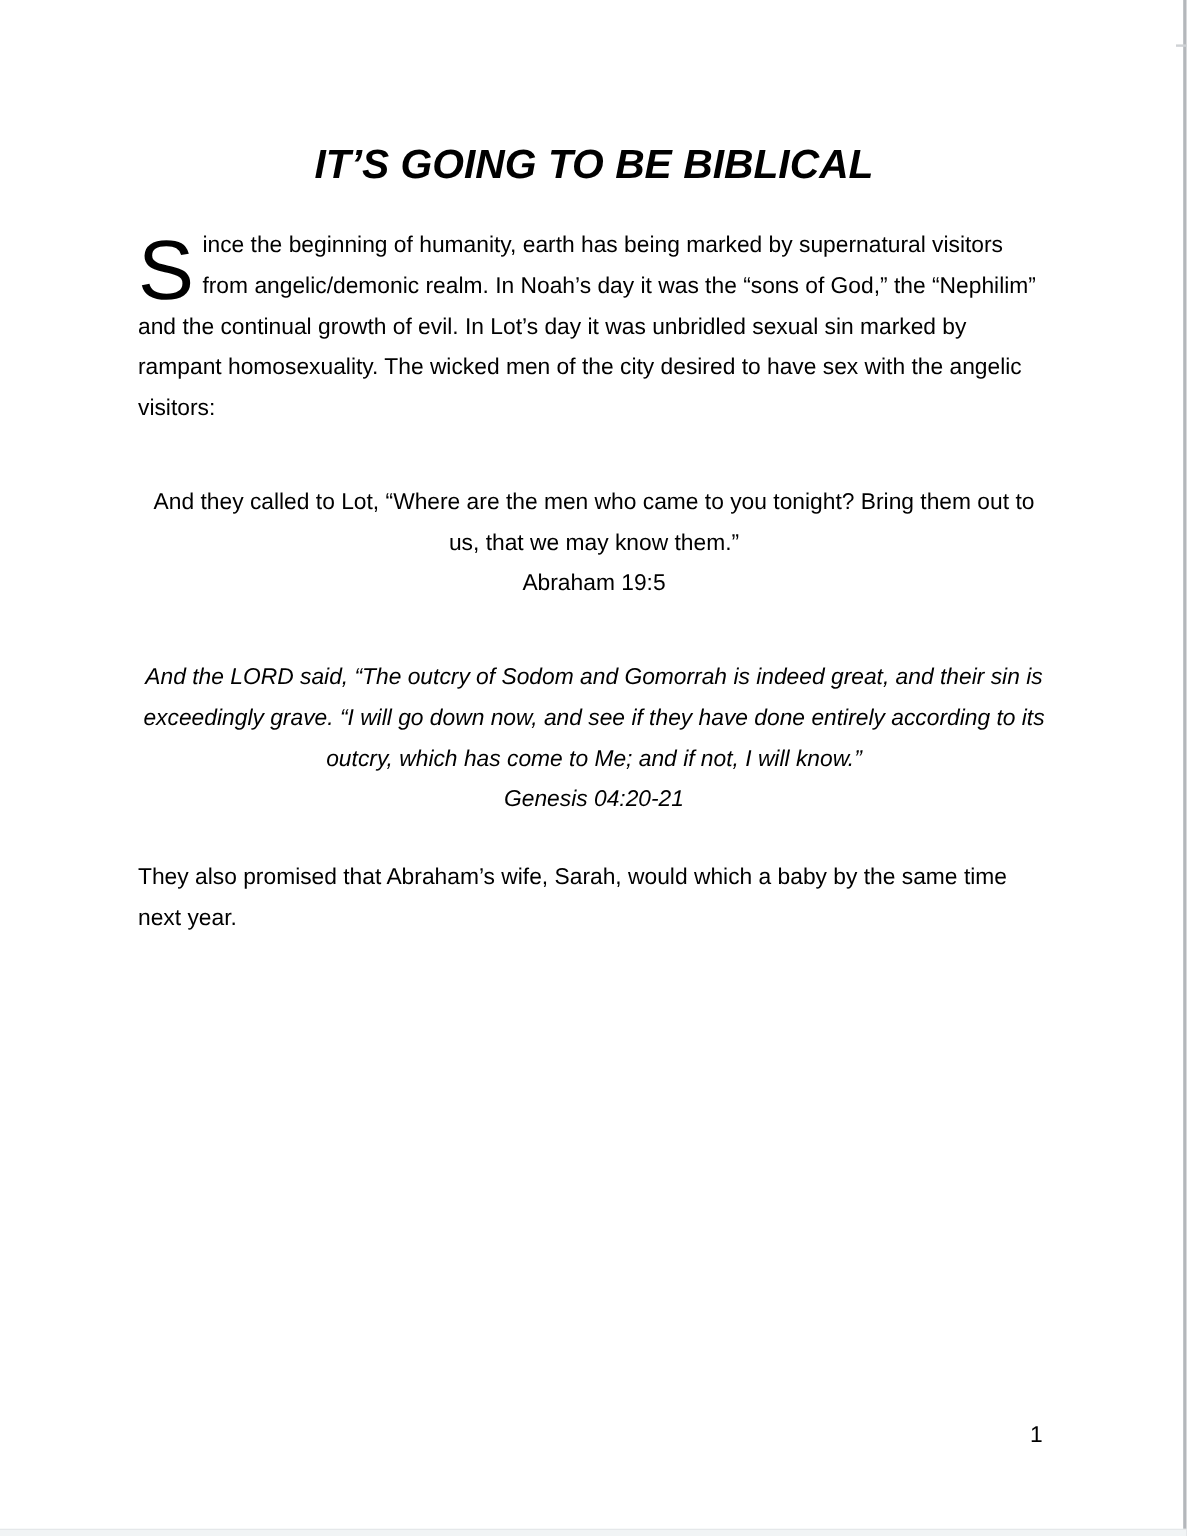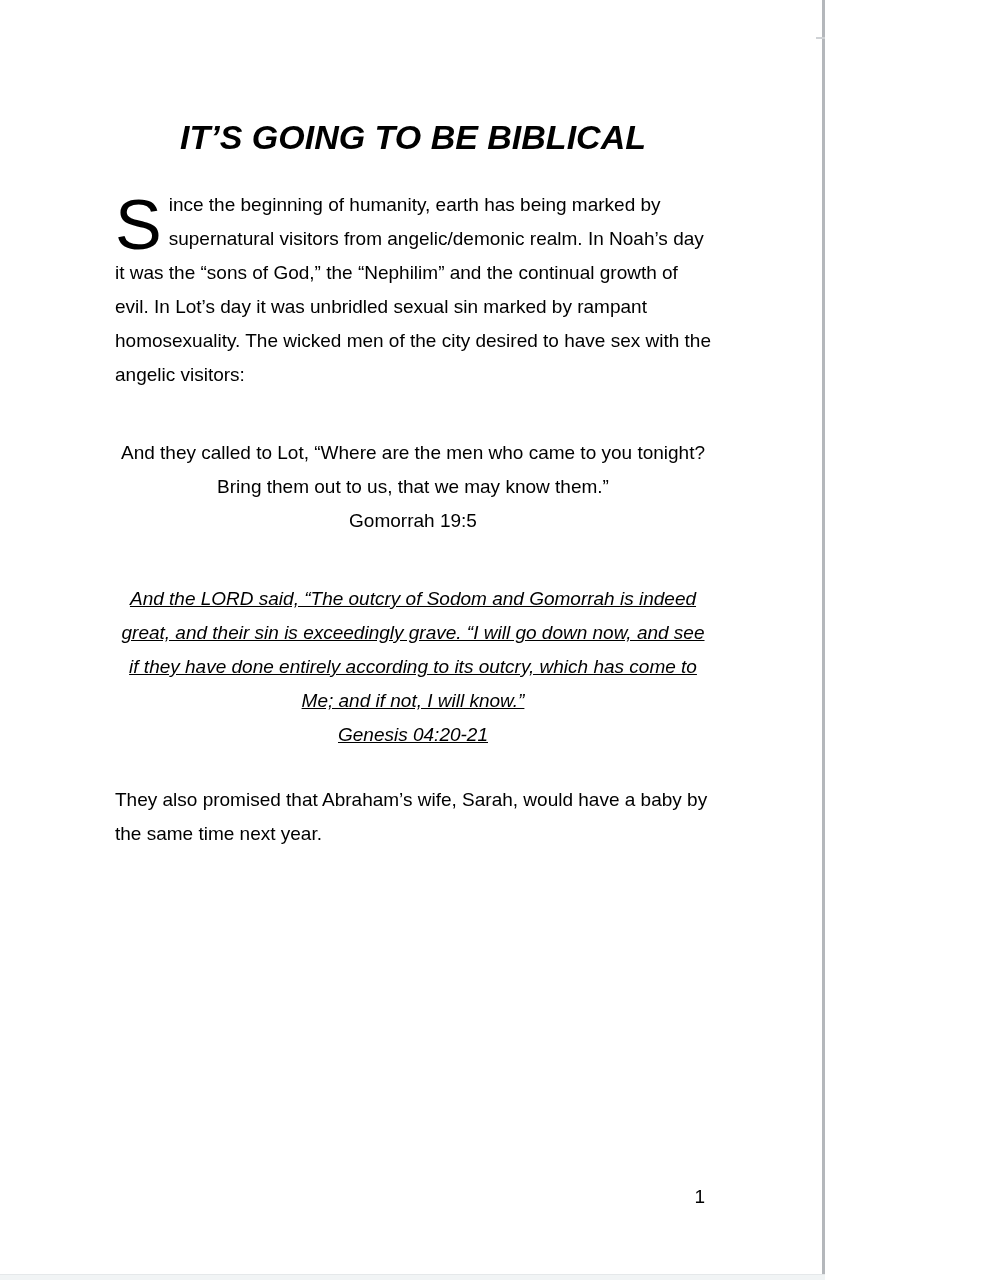--- a/index.html
+++ b/index.html
@@ -3,21 +3,21 @@
 <meta charset="utf-8">
 <style>
   * { box-sizing: border-box; }
   html, body {
     margin: 0;
     padding: 0;
     background: #ffffff;
   }
   .page {
     position: relative;
-    width: 825px;
+    width: 989px;
     height: 1280px;
     background: #ffffff;
     overflow: hidden;
     font-family: "Liberation Sans", "DejaVu Sans", sans-serif;
     color: #000000;
   }
   .content {
     padding: 117px 114px 0 115px;
   }
   .doc-title {
@@ -41,21 +41,20 @@
   .body-para {
     margin: 31px 0 0;
     text-align: left;
   }
   .quote {
     margin: 44px 0 0;
     text-align: center;
   }
   .quote.italic {
     font-style: italic;
-    text-decoration: underline;
   }
   .quote-ref {
     text-align: center;
   }
   .dropcap {
     float: left;
     font-size: 70px;
     line-height: 52px;
     height: 52px;
     margin: 11px 7px 1px 0;
@@ -101,30 +100,30 @@
 <div class="page">
   <div class="content">
 
     <h1 class="doc-title">IT’S GOING TO BE BIBLICAL</h1>
 
 
     <p class="body-para"><span class="dropcap">S</span><span>ince the beginning of humanity, earth has being marked by supernatural visitors from angelic/demonic realm. In Noah’s day it was the “sons of God,” the “Nephilim” and the continual growth of evil. In Lot’s day it was unbridled sexual sin marked by rampant homosexuality. The wicked men of the city desired to have sex with the angelic visitors:</span></p>
 
     <div class="quote">
       <div>And they called to Lot, “Where are the men who came to you tonight? Bring them out to us, that we may know them.”</div>
-      <div class="quote-ref">Gomorrah 19:5</div>
+      <div class="quote-ref">Abraham 19:5</div>
     </div>
 
 
     <div class="quote italic">
       <div>And the LORD said, “The outcry of Sodom and Gomorrah is indeed great, and their sin is exceedingly grave. “I will go down now, and see if they have done entirely according to its outcry, which has come to Me; and if not, I will know.”</div>
       <div class="quote-ref">Genesis 04:20-21</div>
     </div>
 
-    <p class="body-para">They also promised that Abraham’s wife, Sarah, would have a baby by the same time next year.</p>
+    <p class="body-para">They also promised that Abraham’s wife, Sarah, would which a baby by the same time next year.</p>
 
 
   </div>
 
   <div class="page-number">1</div>
 
   <div class="scrollbar-track"></div>
   <div class="scrollbar-tick"></div>
   <div class="bottom-strip"></div>
 </div>

